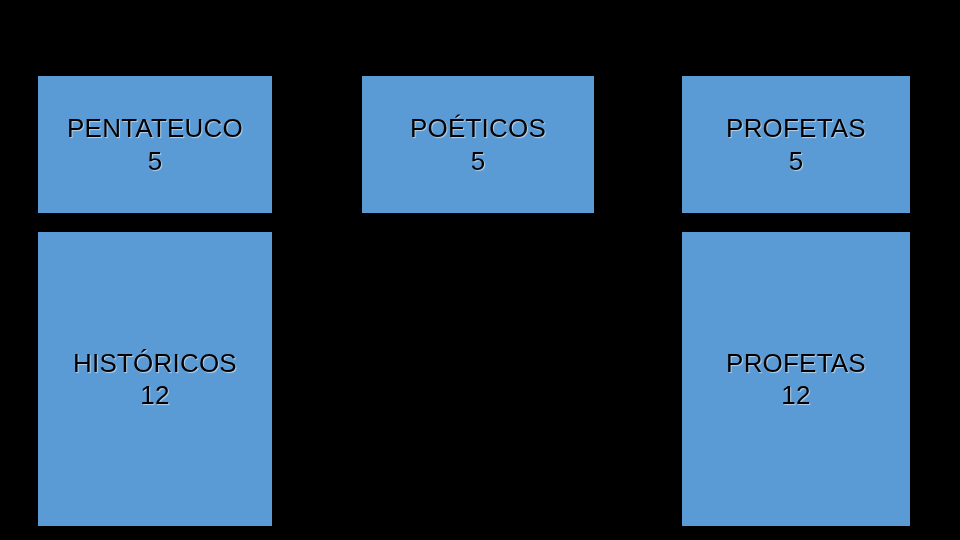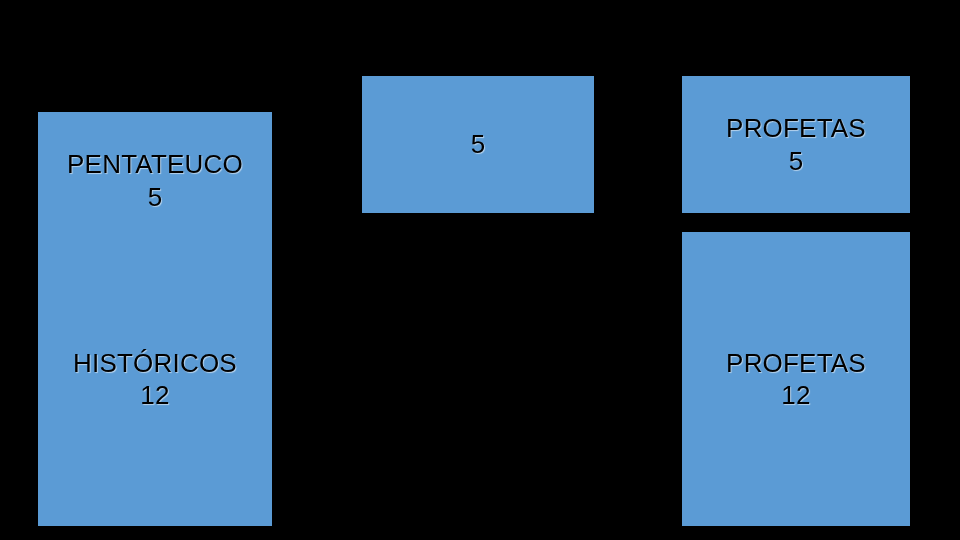--- a/index.html
+++ b/index.html
@@ -36,40 +36,41 @@
   }
   .box .inner {
     width: 100%;
   }
   .box .line {
     display: block;
     white-space: nowrap;
   }
 
   
-  #box-pentateuco  { left: 38px;  top: 76px;  width: 234px; height: 137px; margin-top: 36px; }
+  #box-pentateuco  { left: 38px;  top: 76px;  width: 234px; height: 137px; }
   #box-poeticos    { left: 362px; top: 76px;  width: 232px; height: 137px; }
   #box-profetas-maiores { left: 682px; top: 76px; width: 228px; height: 137px; }
   #box-historicos  { left: 38px;  top: 232px; width: 234px; height: 294px; align-items: center; }
   #box-profetas-menores { left: 682px; top: 232px; width: 228px; height: 294px; }
 </style>
 </head>
 <body>
 
 <div class="slide">
 
   <div class="box" id="box-pentateuco">
     <div class="inner">
       <span class="line">PENTATEUCO</span>
       <span class="line">5</span>
     </div>
   </div>
 
   <div class="box" id="box-poeticos">
     <div class="inner">
+      <span class="line">POÉTICOS</span>
       <span class="line">5</span>
     </div>
   </div>
 
   <div class="box" id="box-profetas-maiores">
     <div class="inner">
       <span class="line">PROFETAS</span>
       <span class="line">5</span>
     </div>
   </div>

